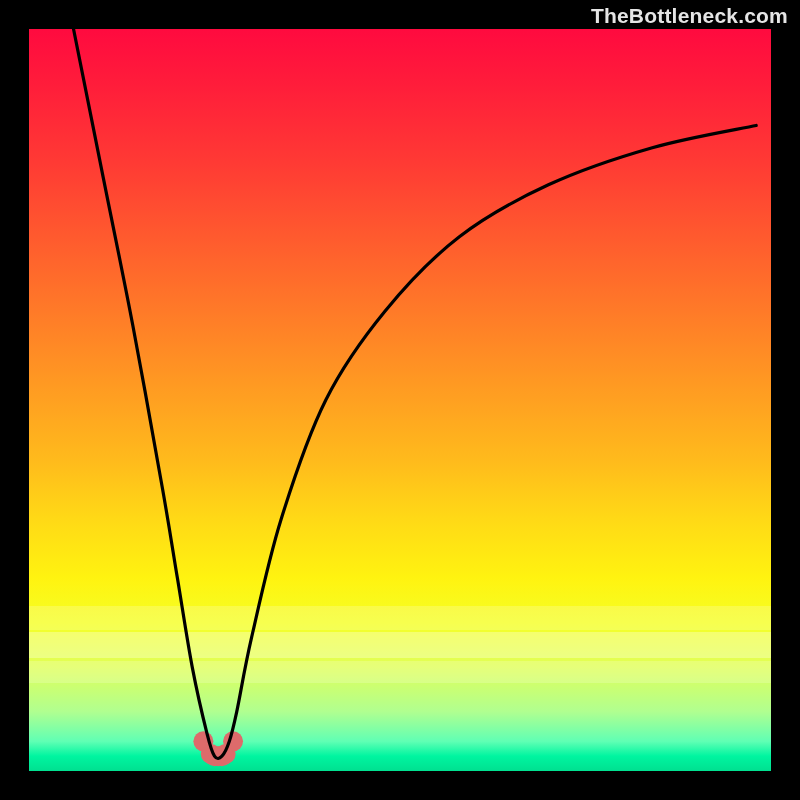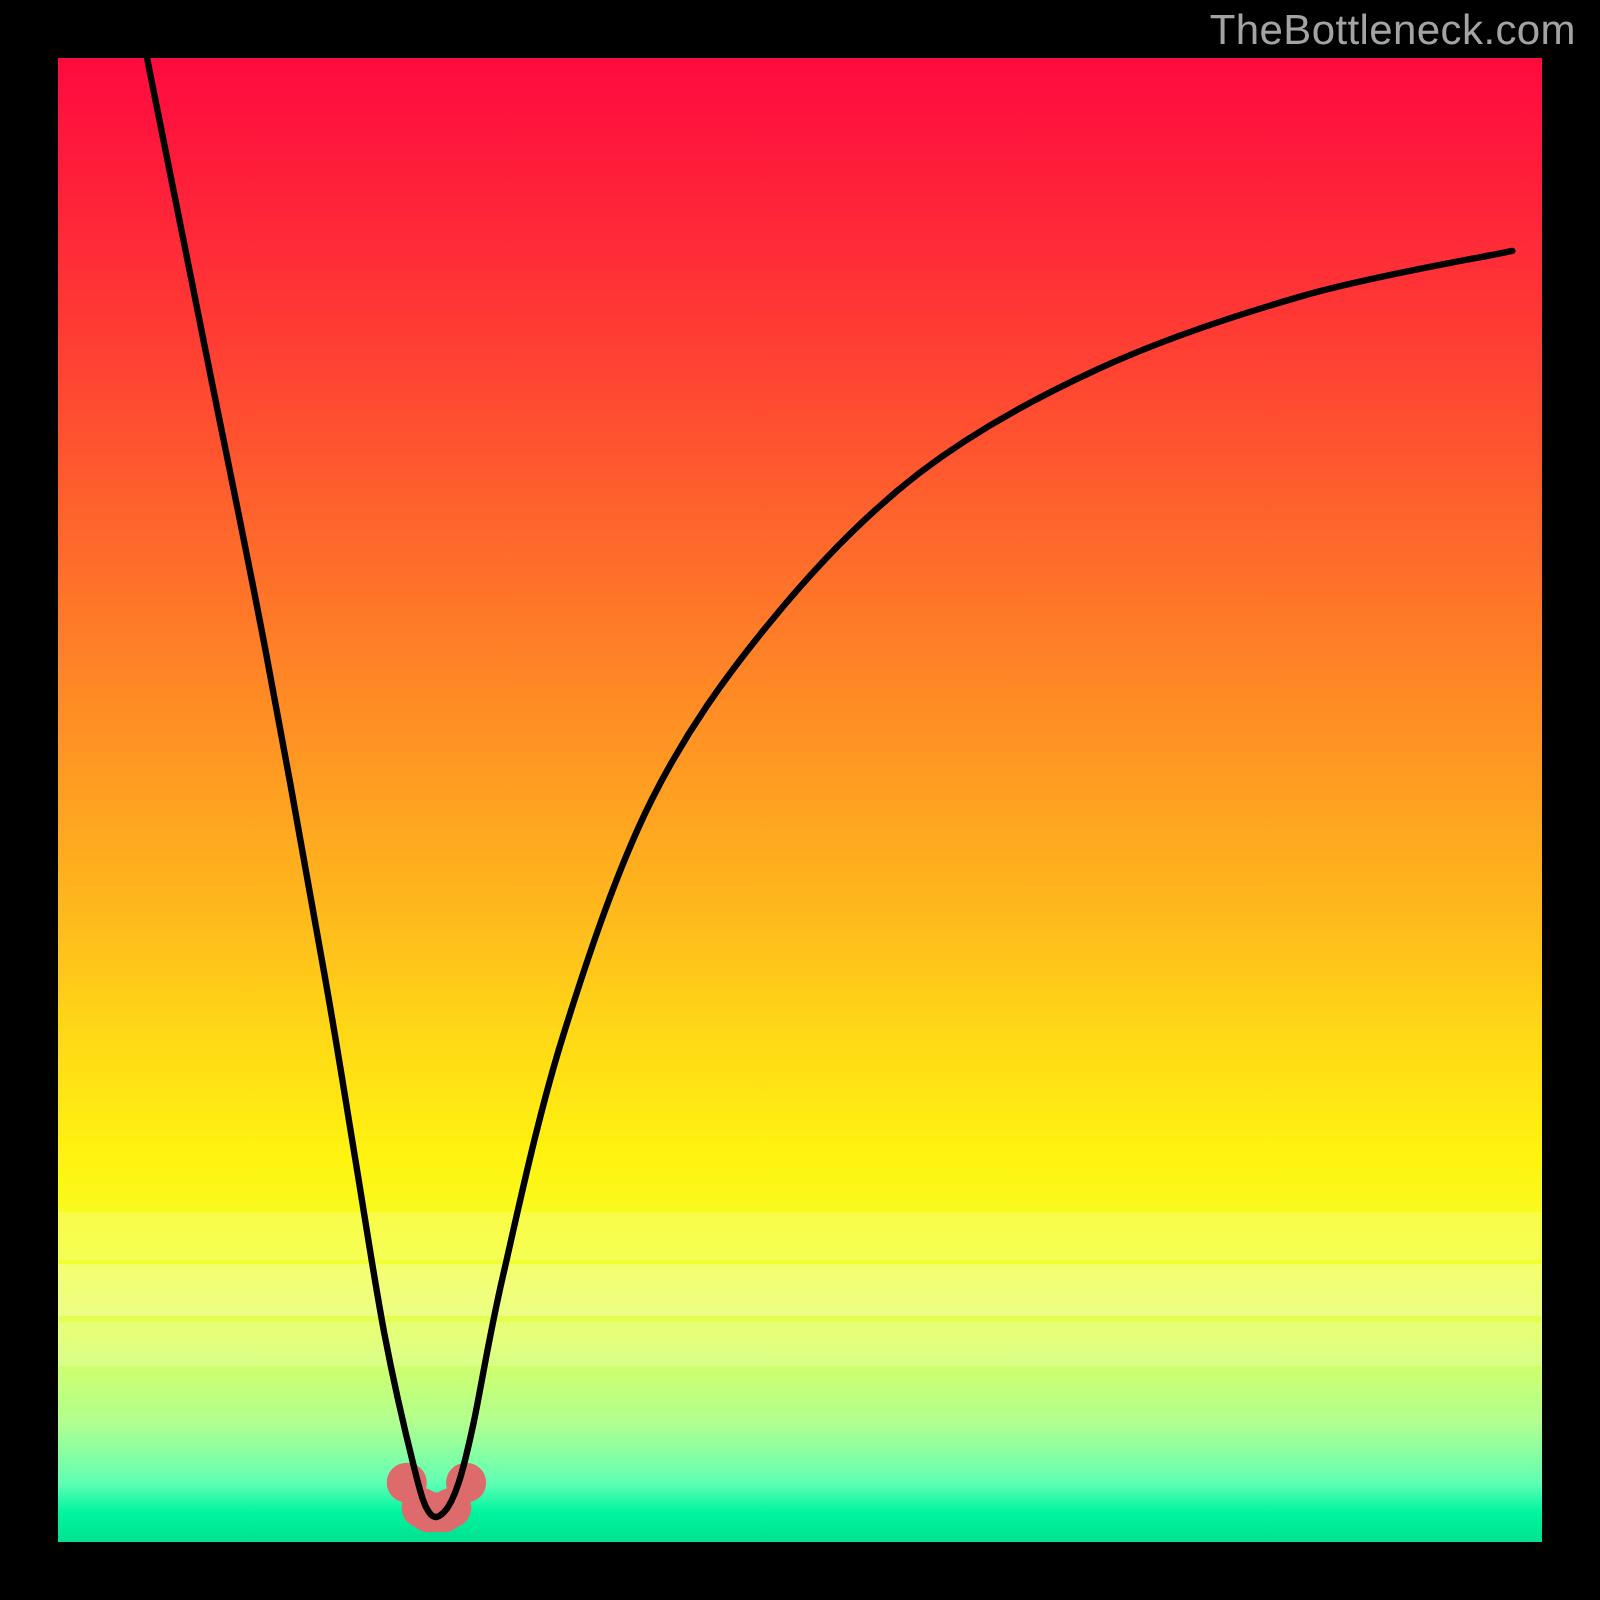--- a/index.html
+++ b/index.html
@@ -17,21 +17,21 @@
       #ffd916 66%,
       #fff310 74%,
       #f5ff25 80%,
       #e0ff5a 86%,
       #b0ff90 92%,
       #60ffb4 96%,
       #00f5a0 98%,
       #00e090 100%)}
   .whitebar{position:absolute;left:0;right:0;background:rgba(255,255,255,0.55)}
   .curve{position:absolute;left:0;top:0}
-  .watermark{position:absolute;right:12px;top:4px;color:#a3a3a3;font-size:21px;font-weight:400;letter-spacing:0.2px}
+  .watermark{position:absolute;right:12px;top:4px;color:#e5e5e5;font-size:21px;font-weight:700;letter-spacing:0.2px}
 </style>
 </head>
 <body>
 
 <div class="frame">
 
   <div class="watermark">TheBottleneck.com</div>
 
   <div class="plot">
     <div class="grad"></div>

